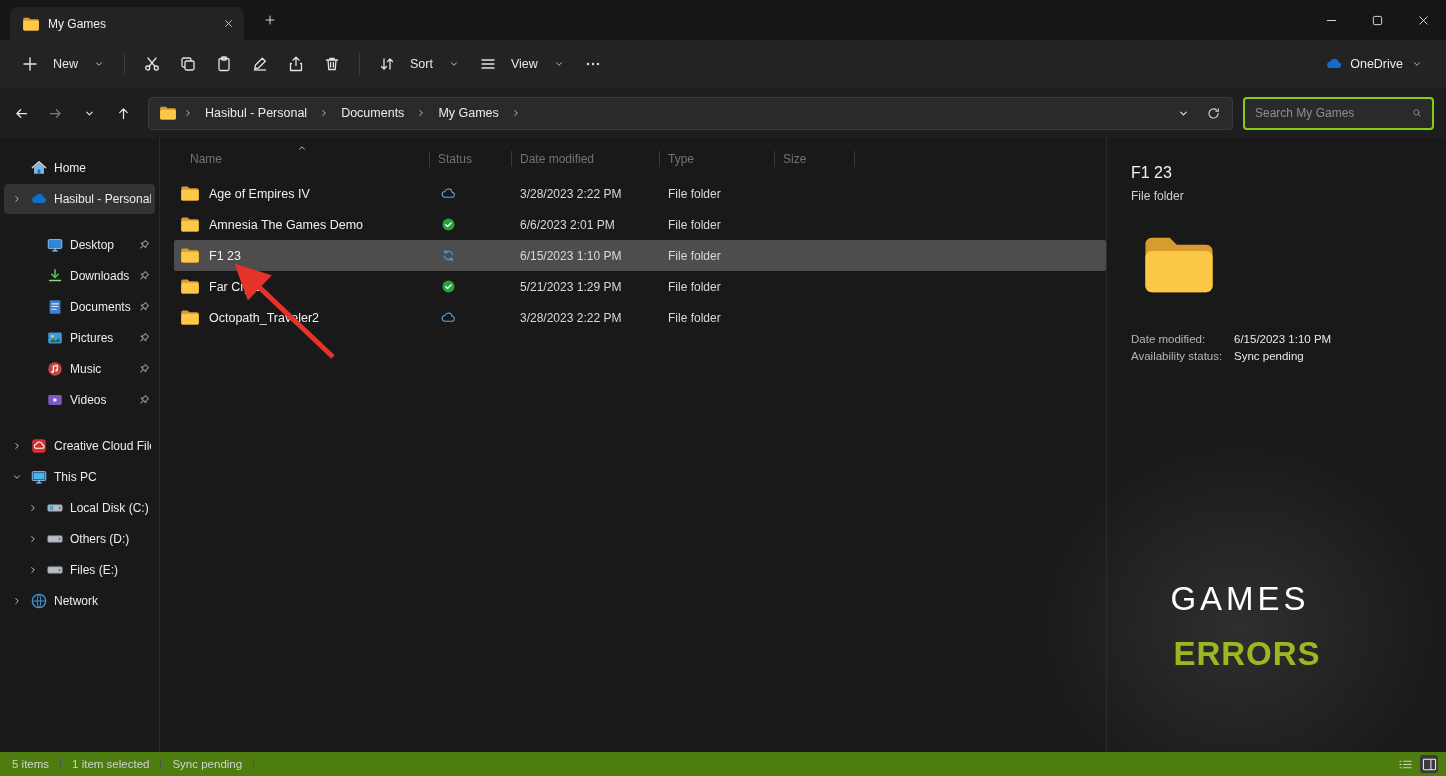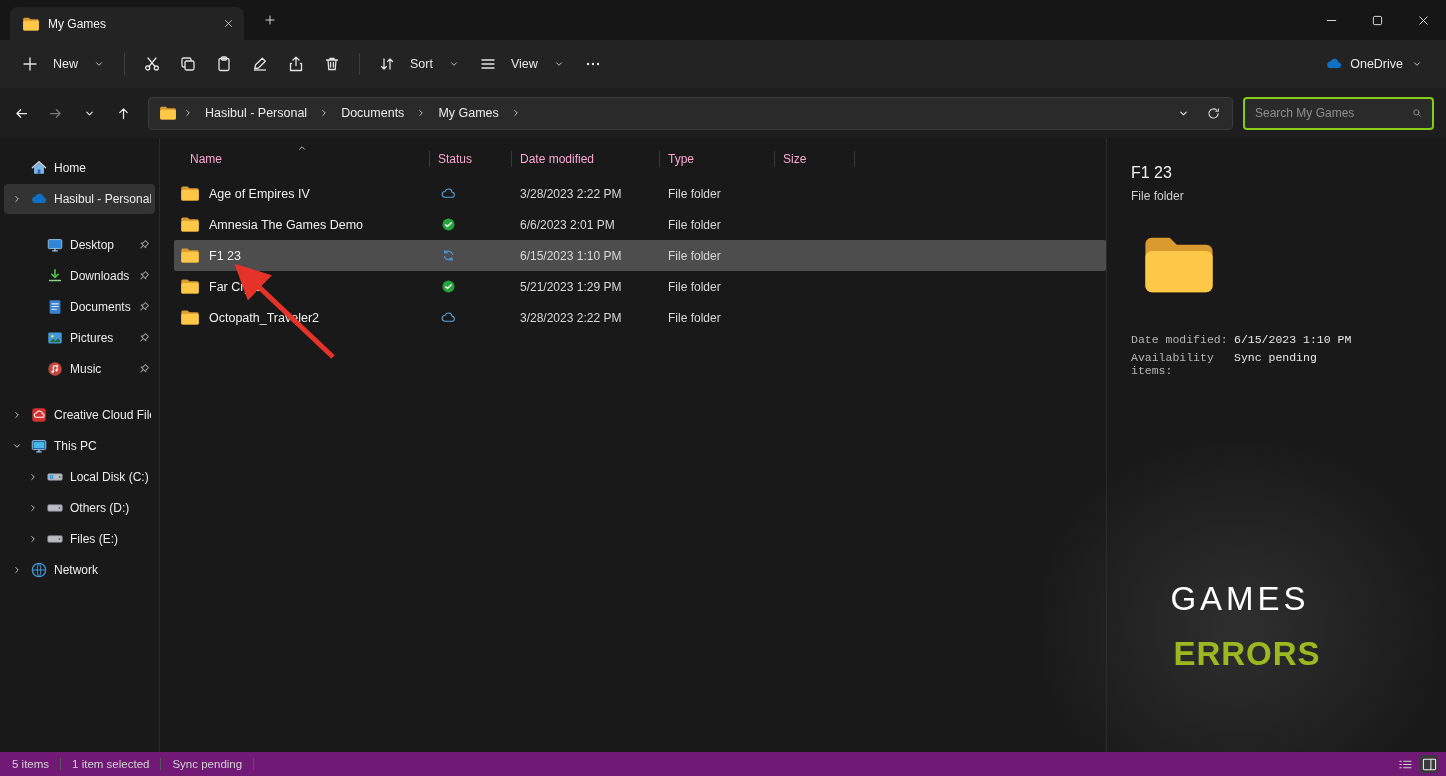--- a/index.html
+++ b/index.html
@@ -50,21 +50,21 @@
   .sb-chev { width:14px; flex:0 0 14px; height:14px; display:flex; align-items:center; justify-content:center; color:#bdbdbd; }
   .sb-chev svg { width:10px; height:10px; }
   .sb-ico { width:18px; height:18px; flex:0 0 18px; }
   .sb-ico svg { width:100%; height:100%; }
   .sb-label { flex:1; font-size:12px; color:#ececec; white-space:nowrap; overflow:hidden; }
   .sb-pin { width:14px; height:14px; flex:0 0 14px; opacity:.85; }
   .sb-pin svg { width:100%; height:100%; }
   .sb-gap { height:14px; }
 
   .main { flex:1; min-width:0; padding:6px 0 0 14px; display:flex; flex-direction:column; }
-  .list-header { display:grid; grid-template-columns:256px 82px 148px 115px 80px; height:30px; color:#f9a8d4; font-size:12px; }
+  .list-header { display:grid; grid-template-columns:256px 82px 148px 115px 80px; height:30px; color:#737373; font-size:12px; }
   .hdr-cell { position:relative; display:flex; align-items:center; padding-left:8px; }
   .hdr-cell.first { padding-left:16px; }
   .hdr-cell::after { content:''; position:absolute; right:0; top:7px; bottom:7px; width:1px; background:#3a3a3a; }
   .sort-caret { position:absolute; top:-2px; left:50%; transform:translateX(-50%); width:10px; height:10px; color:#bdbdbd; }
   .sort-caret svg { width:100%; height:100%; }
   .rows { margin-top:4px; }
   .file-row { display:grid; grid-template-columns:256px 82px 148px 115px 80px; height:31px; align-items:center; border-radius:2px; }
   .file-row.selected { background:#4d4d4d; }
   .cell-name { display:flex; align-items:center; gap:9px; padding-left:6px; font-size:12.5px; color:#f0f0f0; white-space:nowrap; overflow:hidden; }
   .row-folder { width:20px; height:17px; flex:0 0 20px; }
@@ -73,26 +73,26 @@
   .status-ico { width:15px; height:15px; }
   .status-ico svg { width:100%; height:100%; }
   .cell-date, .cell-type, .cell-size { font-size:12px; color:#d8d8d8; padding-left:8px; white-space:nowrap; }
 
   
   .details { flex:0 0 340px; padding:26px 18px 0 24px; }
   .details-title { font-size:16px; color:#f2f2f2; }
   .details-sub { font-size:12px; color:#cfcfcf; margin-top:7px; }
   .details-folder { width:84px; height:64px; margin:30px 0 0 6px; display:block; }
   .details-folder svg { width:100%; height:100%; }
-  .details-props { margin-top:36px; display:grid; grid-template-columns:103px auto; row-gap:5px; font-size:11.5px;font-family:Liberation Mono, monospace; }
+  .details-props { margin-top:36px; display:grid; grid-template-columns:103px auto; row-gap:5px; font-size:11.5px; }
   .prop-label { color:#b5b5b5; }
   .prop-value { color:#e8e8e8; }
 
   
-  .statusbar { flex:0 0 24px; background:#701a75; display:flex; align-items:center; gap:11px; padding:0 8px 0 12px; font-size:11.5px; color:#d2d2d2; position:relative; z-index:4; }
+  .statusbar { flex:0 0 24px; background:#4d7c0f; display:flex; align-items:center; gap:11px; padding:0 8px 0 12px; font-size:11.5px; color:#d2d2d2; position:relative; z-index:4; }
   .sb-div { width:1px; height:12px; background:#555; }
   .status-views { margin-left:auto; display:flex; gap:6px; align-items:center; }
   .view-ico { width:18px; height:18px; display:flex; align-items:center; justify-content:center; border-radius:3px; }
   .view-ico svg { width:15px; height:15px; }
   .view-ico.active { background:#3a3a3a; }
 
   
   .watermark { position:absolute; left:1030px; top:432px; width:420px; height:390px; display:flex; flex-direction:column; align-items:center; justify-content:center; background:radial-gradient(closest-side, rgba(48,48,48,0.95), rgba(25,25,25,0)); pointer-events:none; z-index:3; }
   .wm-line1 { font-size:33px; font-weight:normal; letter-spacing:4px; color:#ffffff; line-height:1.05; }
   .wm-line2 { font-size:33px; font-weight:bold; letter-spacing:1px; color:#9cb821; line-height:1.05; margin-left:14px;margin-top:20px; }
@@ -400,20 +400,34 @@
               <circle cx="11.5" cy="11.6" r="1.2" fill="#fff"></circle>
             </svg></span>
           <span class="sb-label">Music</span>
           <span class="sb-pin"><svg viewBox="0 0 16 16">
               <g transform="rotate(45 8 8)" fill="none" stroke="#a8a8a8" stroke-width="1.2" stroke-linejoin="round">
                 <path d="M5.6 3.2h4.8v4.2l1.4 1.4H4.2l1.4-1.4z"></path>
                 <line x1="8" y1="8.8" x2="8" y2="13.6"></line>
               </g>
             </svg></span>
         </div>
+        <div class="sb-row" style="padding-left:22px">
+          <span class="sb-chev"></span>
+          <span class="sb-ico"><svg viewBox="0 0 20 20">
+              <rect x="2.5" y="4.5" width="15" height="11" rx="1.5" fill="#7d57c2"></rect>
+              <path d="M8.5 7.5l4 2.5-4 2.5z" fill="#fff"></path>
+            </svg></span>
+          <span class="sb-label">Videos</span>
+          <span class="sb-pin"><svg viewBox="0 0 16 16">
+              <g transform="rotate(45 8 8)" fill="none" stroke="#a8a8a8" stroke-width="1.2" stroke-linejoin="round">
+                <path d="M5.6 3.2h4.8v4.2l1.4 1.4H4.2l1.4-1.4z"></path>
+                <line x1="8" y1="8.8" x2="8" y2="13.6"></line>
+              </g>
+            </svg></span>
+        </div>
         <div class="sb-gap"></div>
         <div class="sb-row" style="padding-left:6px">
           <span class="sb-chev">
             <svg viewBox="0 0 12 12" fill="none" stroke="currentColor" stroke-width="1.2" stroke-linecap="round" stroke-linejoin="round">
               <path d="M4.5 3l3 3-3 3"></path>
             </svg>
           </span>
           <span class="sb-ico"><svg viewBox="0 0 20 20">
               <rect x="2.5" y="2.5" width="15" height="15" rx="3.2" fill="#d3302f"></rect>
               <path d="M6 12.5h7.5a2 2 0 0 0 .3-4 3.5 3.5 0 0 0-6.7-.8A2.6 2.6 0 0 0 6 12.5z" fill="none" stroke="#fff" stroke-width="1.2"></path>
@@ -607,21 +621,21 @@
     <div class="details" style="border-left:1px solid #2a2a2a;">
       <div class="details-title">F1 23</div>
       <div class="details-sub">File folder</div>
       <span class="details-folder"><svg viewBox="0 0 24 20">
             <path d="M1.5 3.5c0-1.1.9-2 2-2h5.6l2.2 2.2h9.2c1.1 0 2 .9 2 2v10.8c0 1.1-.9 2-2 2h-17c-1.1 0-2-.9-2-2z" fill="#d99a2f"></path>
             <rect x="1.5" y="5.6" width="21" height="12.9" rx="2" fill="#fdc748"></rect>
           </svg></span>
       <div class="details-props">
         <span class="prop-label">Date modified:</span>
         <span class="prop-value">6/15/2023 1:10 PM</span>
-        <span class="prop-label">Availability items:</span>
+        <span class="prop-label">Availability status:</span>
         <span class="prop-value">Sync pending</span>
       </div>
     </div>
   </div>
 
   <div class="statusbar">
     <span>5 items</span>
     <span class="sb-div"></span>
     <span>1 item selected</span>
     <span class="sb-div"></span>

